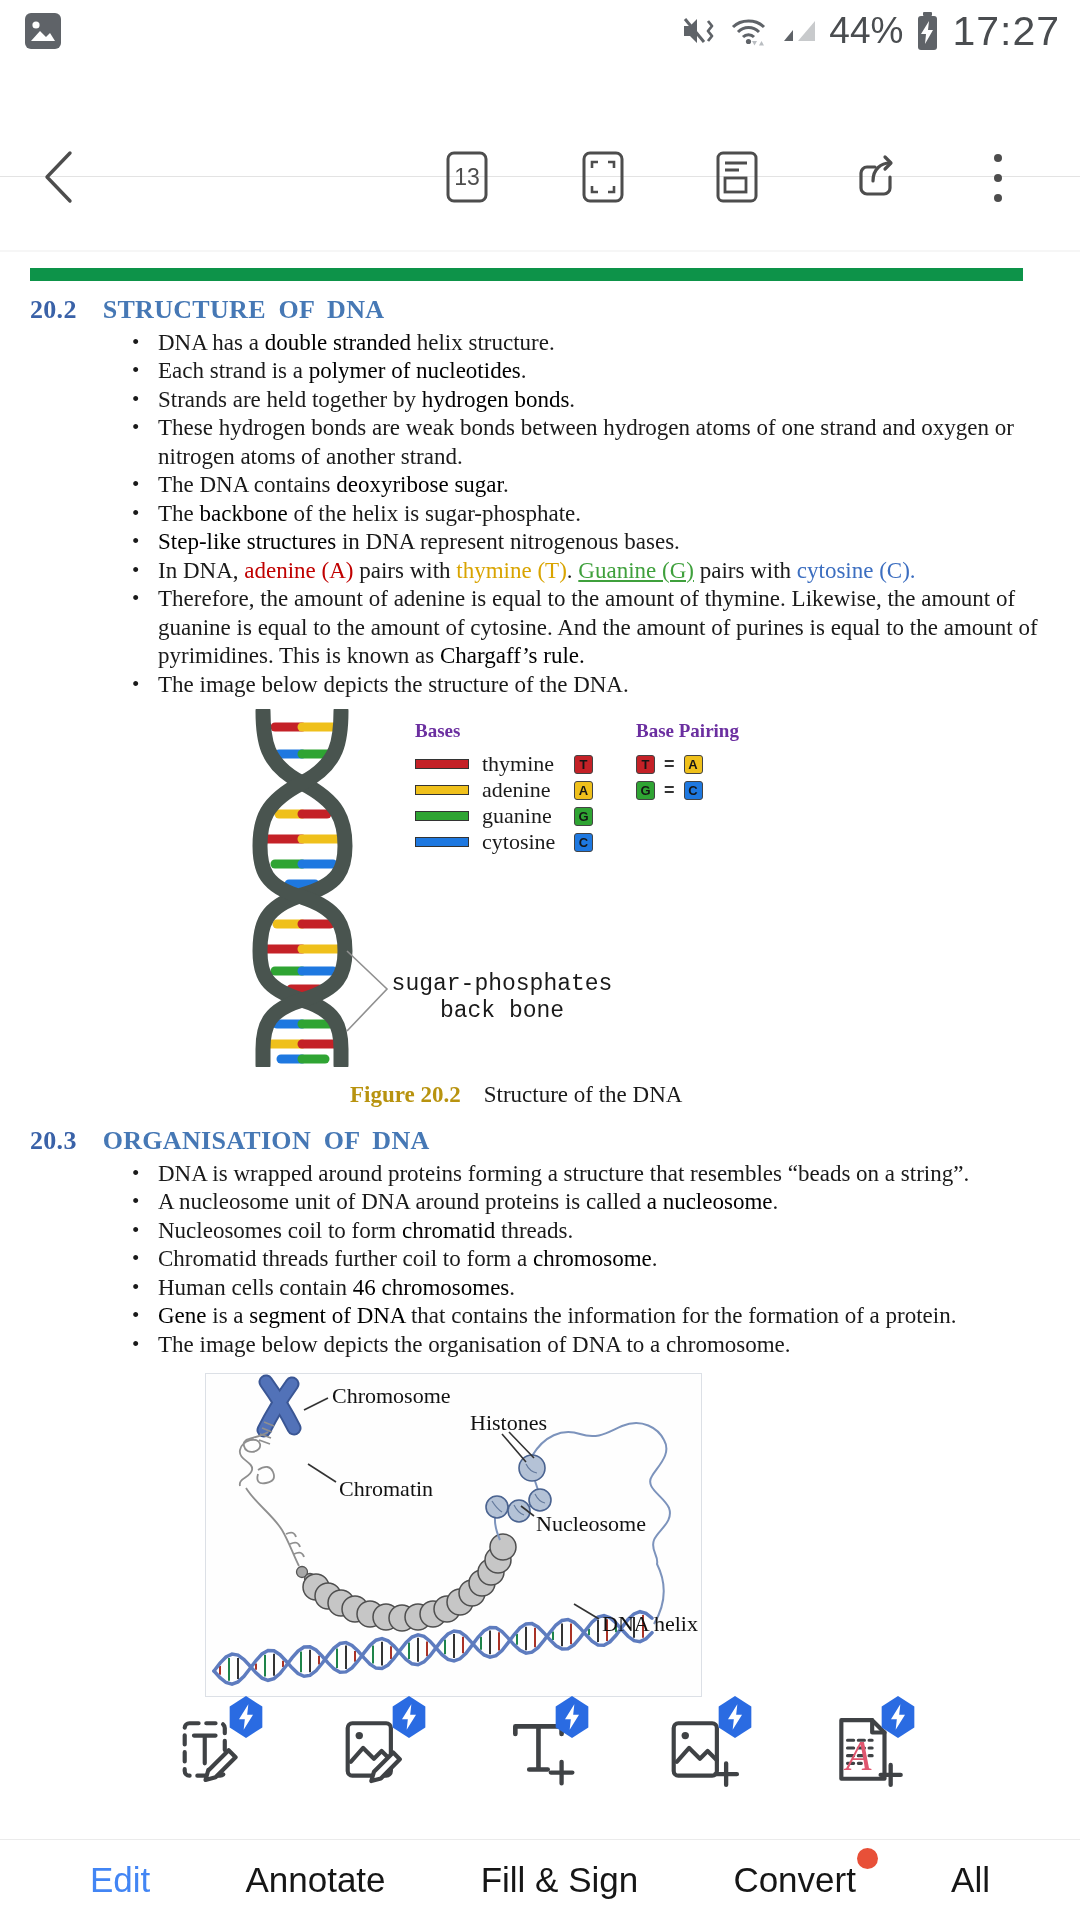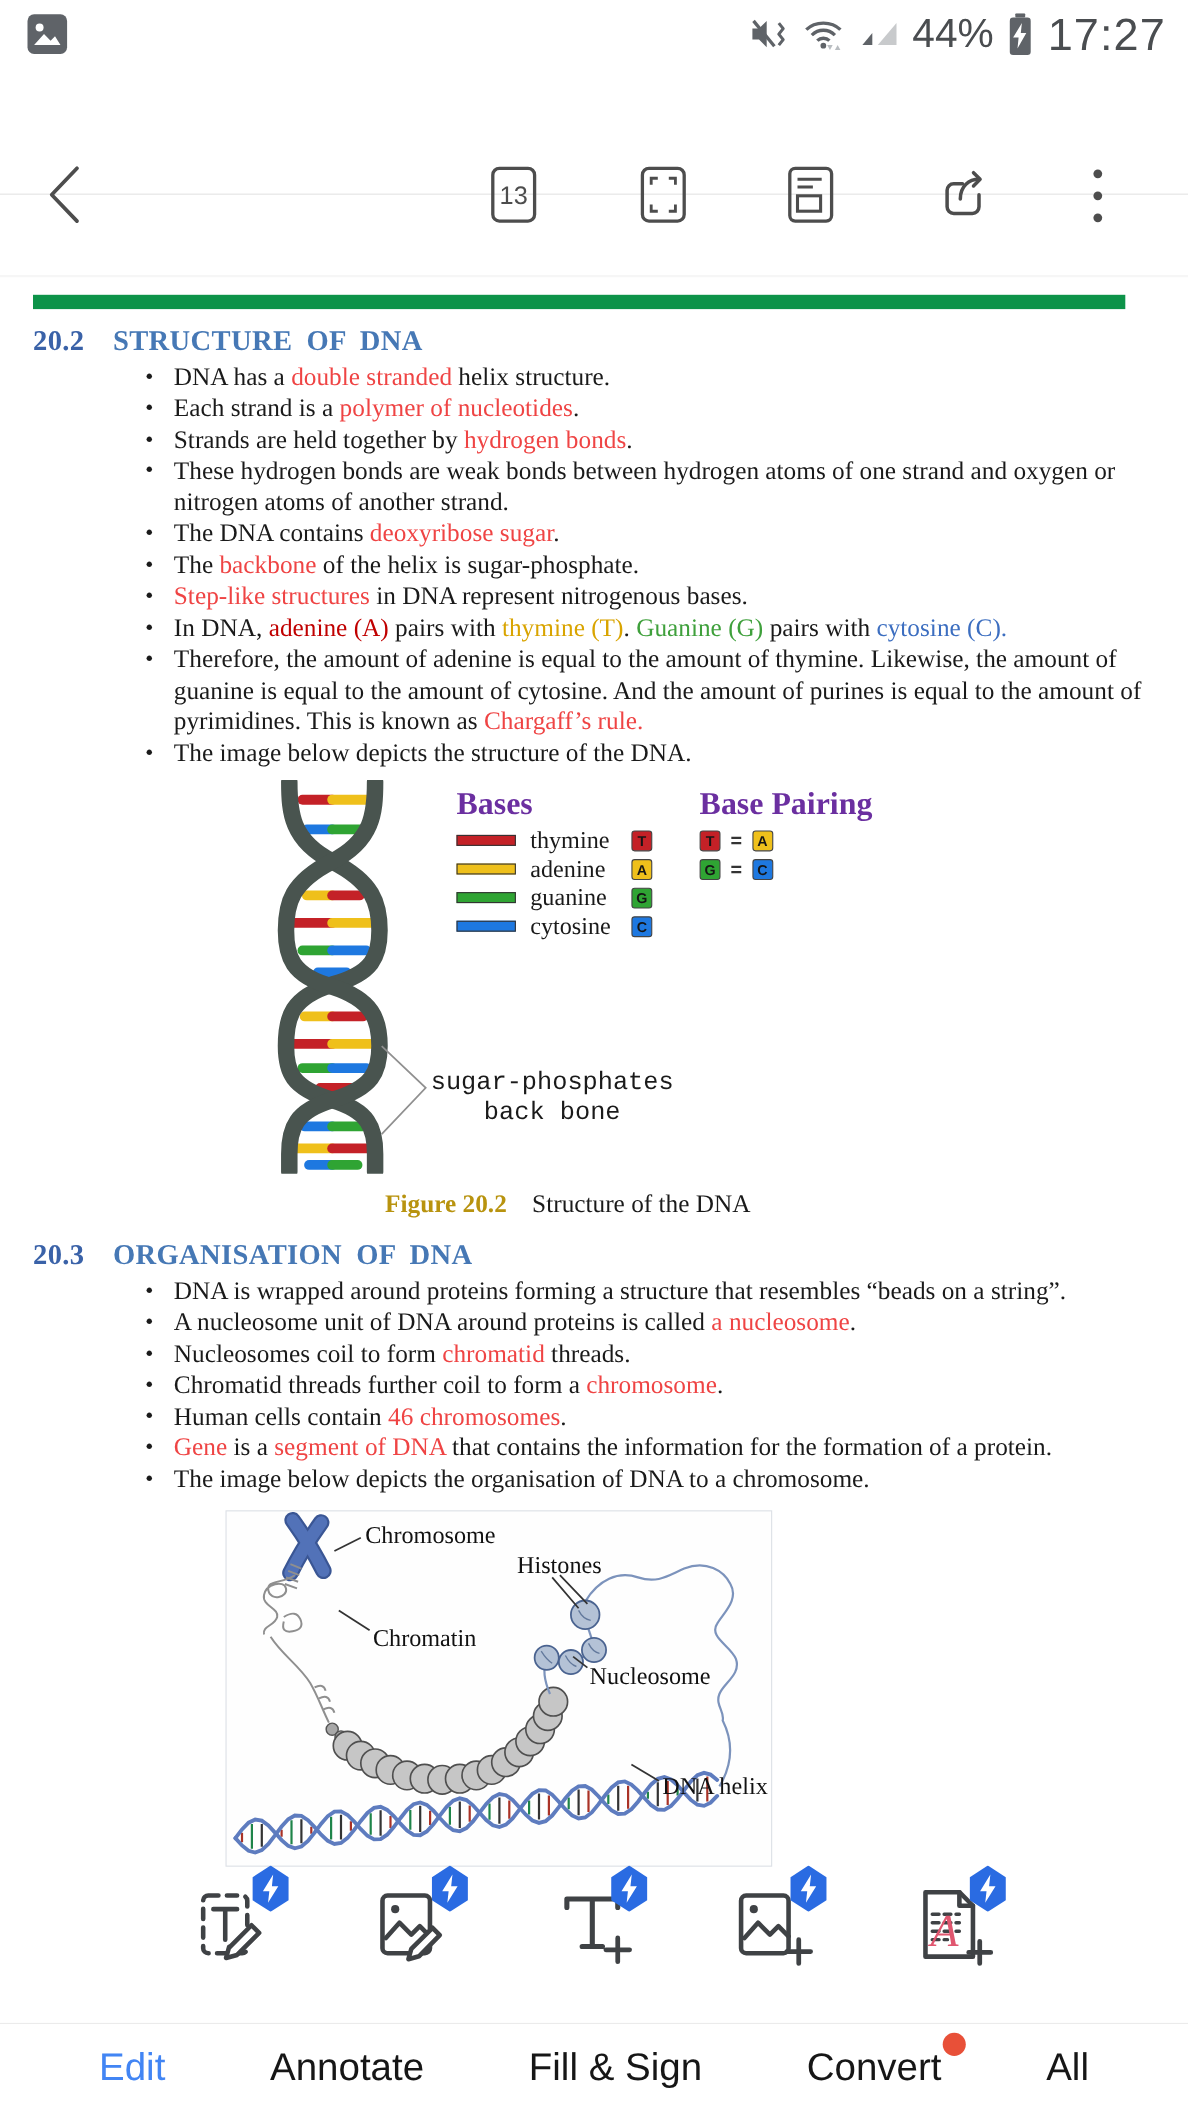--- a/index.html
+++ b/index.html
@@ -20,29 +20,29 @@
 
   
   .page-edge{position:absolute;top:250px;left:0;right:0;height:2px;background:#f6f6f6;}
   .green-bar{position:absolute;left:30px;top:268px;width:993px;height:13px;background:#0d9349;}
   .doc{position:absolute;left:30px;right:28px;top:296px;font-size:23px;line-height:28.5px;}
   .sec-head{font-size:26px;font-weight:bold;color:#4678b5;word-spacing:6px;letter-spacing:.3px;margin-bottom:4px;}
   .sec-head .num{color:#3a62a8;margin-right:26px;word-spacing:0;}
   ul.bullets{margin:0 0 10px 0;padding:0 0 0 128px;list-style:none;}
   li.bullet{position:relative;}
   li.bullet .dot{position:absolute;left:-26px;top:-1px;font-size:21px;}
-  .c-gold{color:#ef4444;} .c-red{color:#c00000;} .c-yellow{color:#d9a400;}
-  .c-green{color:#3fa03c;} .c-blue{color:#3c6ec0;}
+  .c-gold{color:#000000;} .c-red{color:#c00000;} .c-yellow{color:#d9a400;}
+  .c-green{color:#3fa03c;text-decoration:underline;} .c-blue{color:#3c6ec0;}
 
   
   .figure1{position:relative;height:418px;}
   .helix-svg{position:absolute;left:205px;top:0;}
   .legend{position:absolute;left:385px;top:8px;font-size:22px;}
   .pairing{position:absolute;left:606px;top:8px;font-size:22px;}
-  .legend-title{color:#6b2fa0;font-weight:bold;font-size:29px;height:34px;}
+  .legend-title{color:#6b2fa0;font-weight:bold;font-size:19px;height:34px;}
   .legend-row{display:flex;align-items:center;height:26px;}
   .lbar{width:54px;height:10px;border:1px solid #333;margin-right:13px;box-sizing:border-box;}
   .lname{width:92px;}
   .b-badge{width:19px;height:19px;border:1px solid #444;border-radius:3px;box-sizing:border-box;
            font:bold 13px "Liberation Sans",sans-serif;display:flex;align-items:center;justify-content:center;color:#151515;}
   .pair-row{display:flex;align-items:center;gap:9px;height:26px;}
   .eq{font:bold 18px "Liberation Sans",sans-serif;color:#333;}
   .pointer1{position:absolute;left:315px;top:240px;}
   .backbone-label{position:absolute;left:352px;top:262px;width:240px;text-align:center;line-height:27px;font-family:Liberation Mono, monospace;}
   .caption{position:absolute;left:320px;top:372px;}

